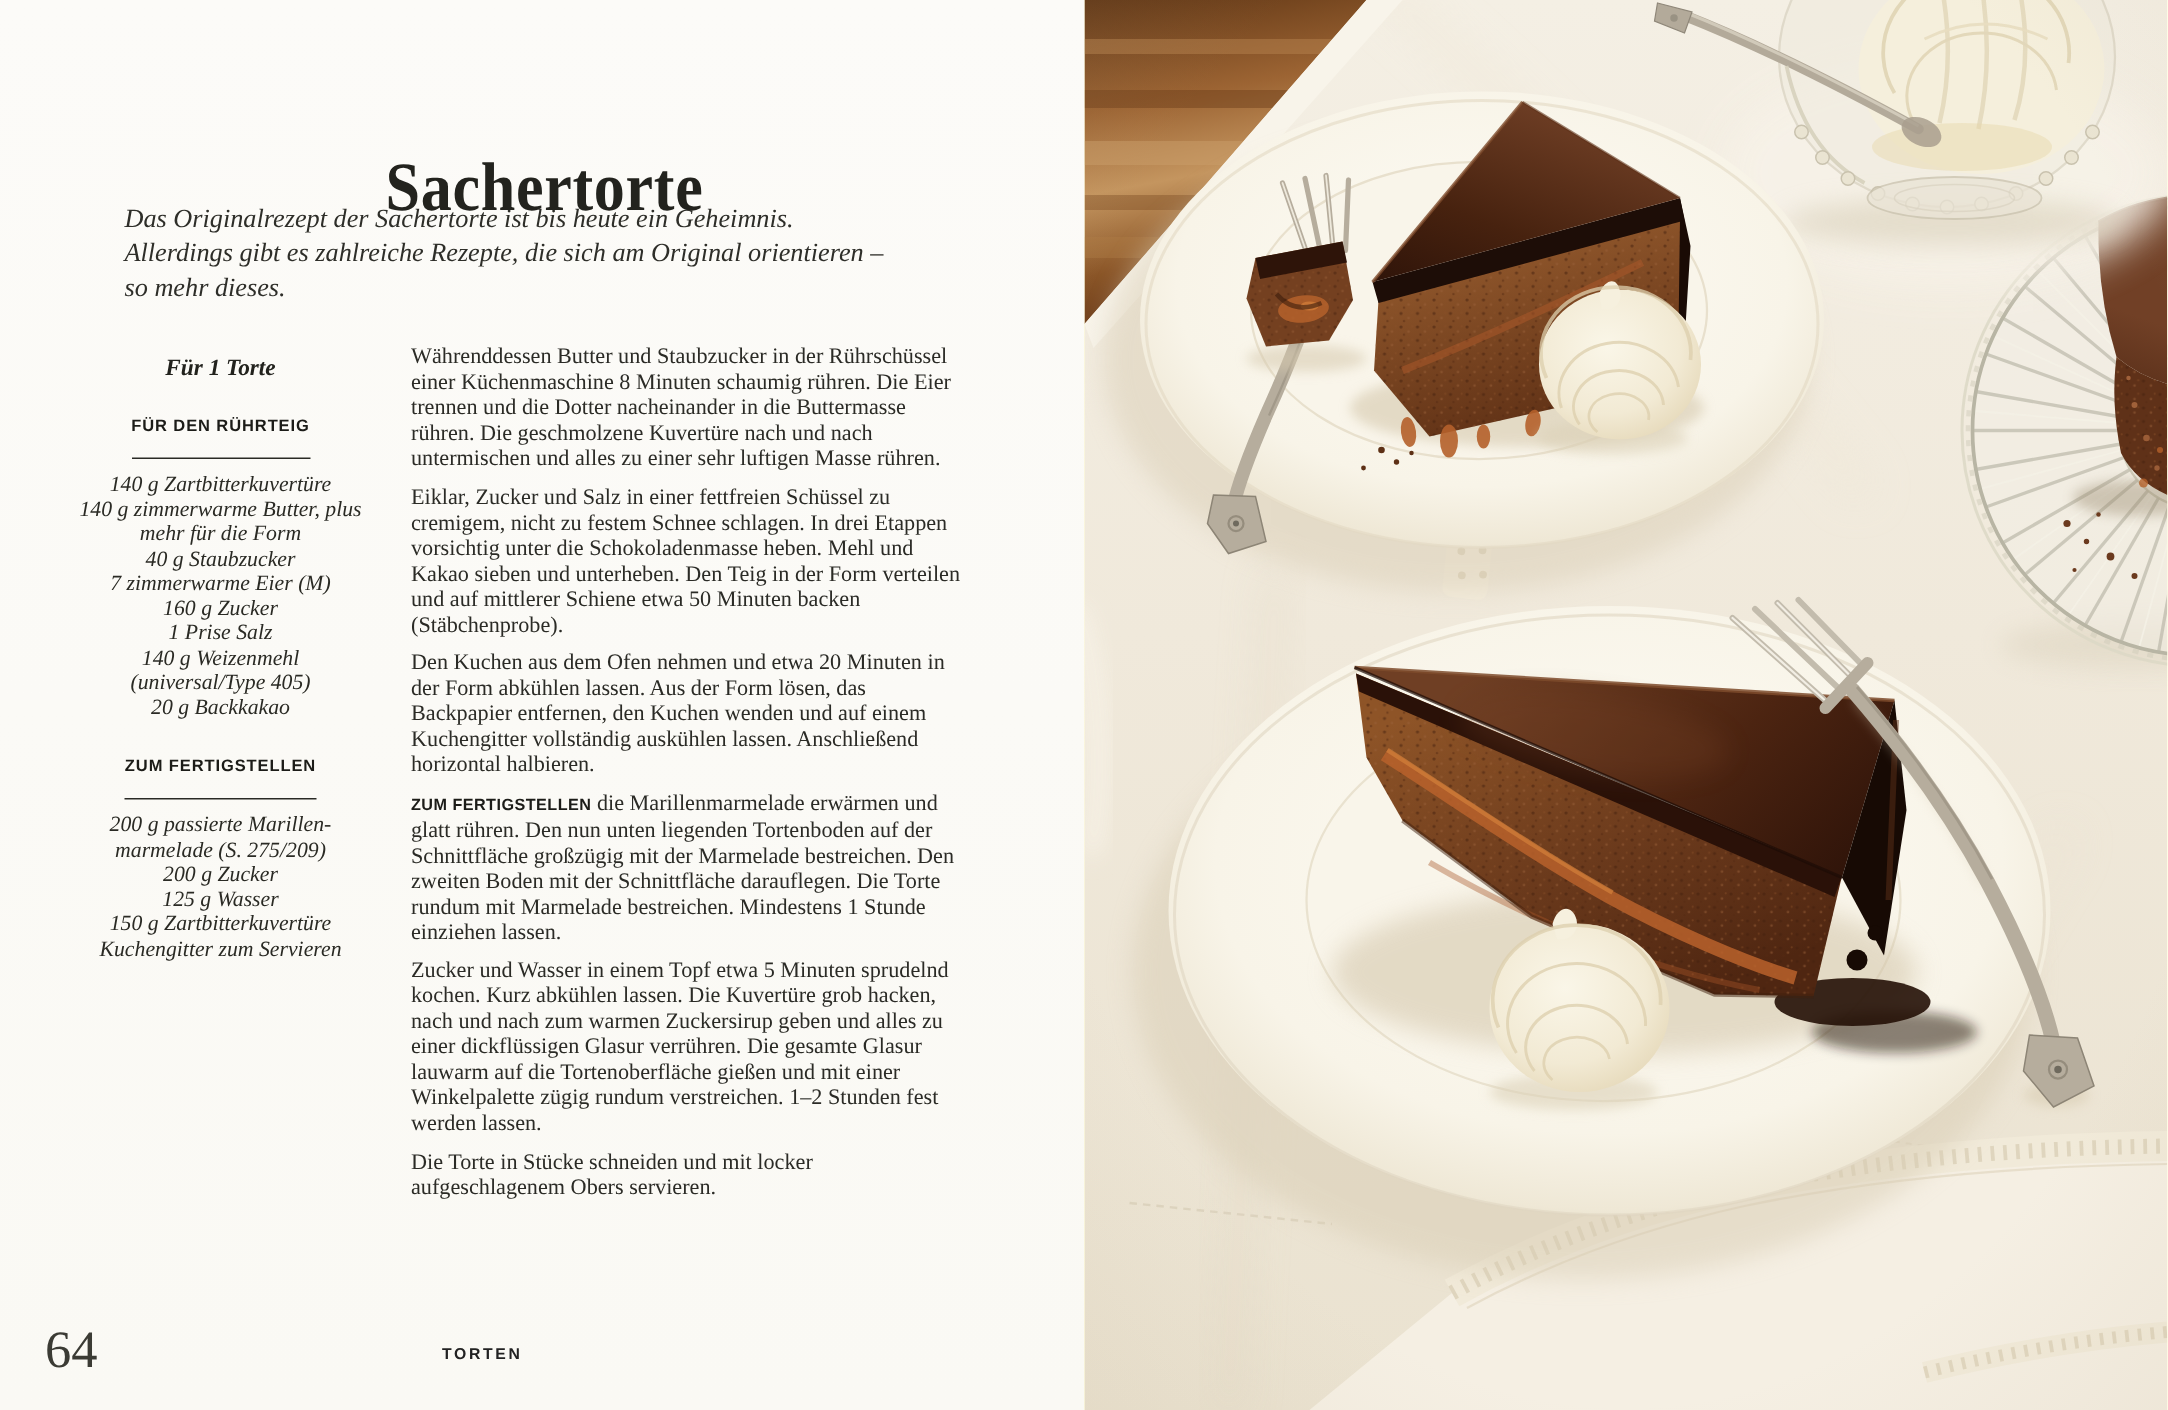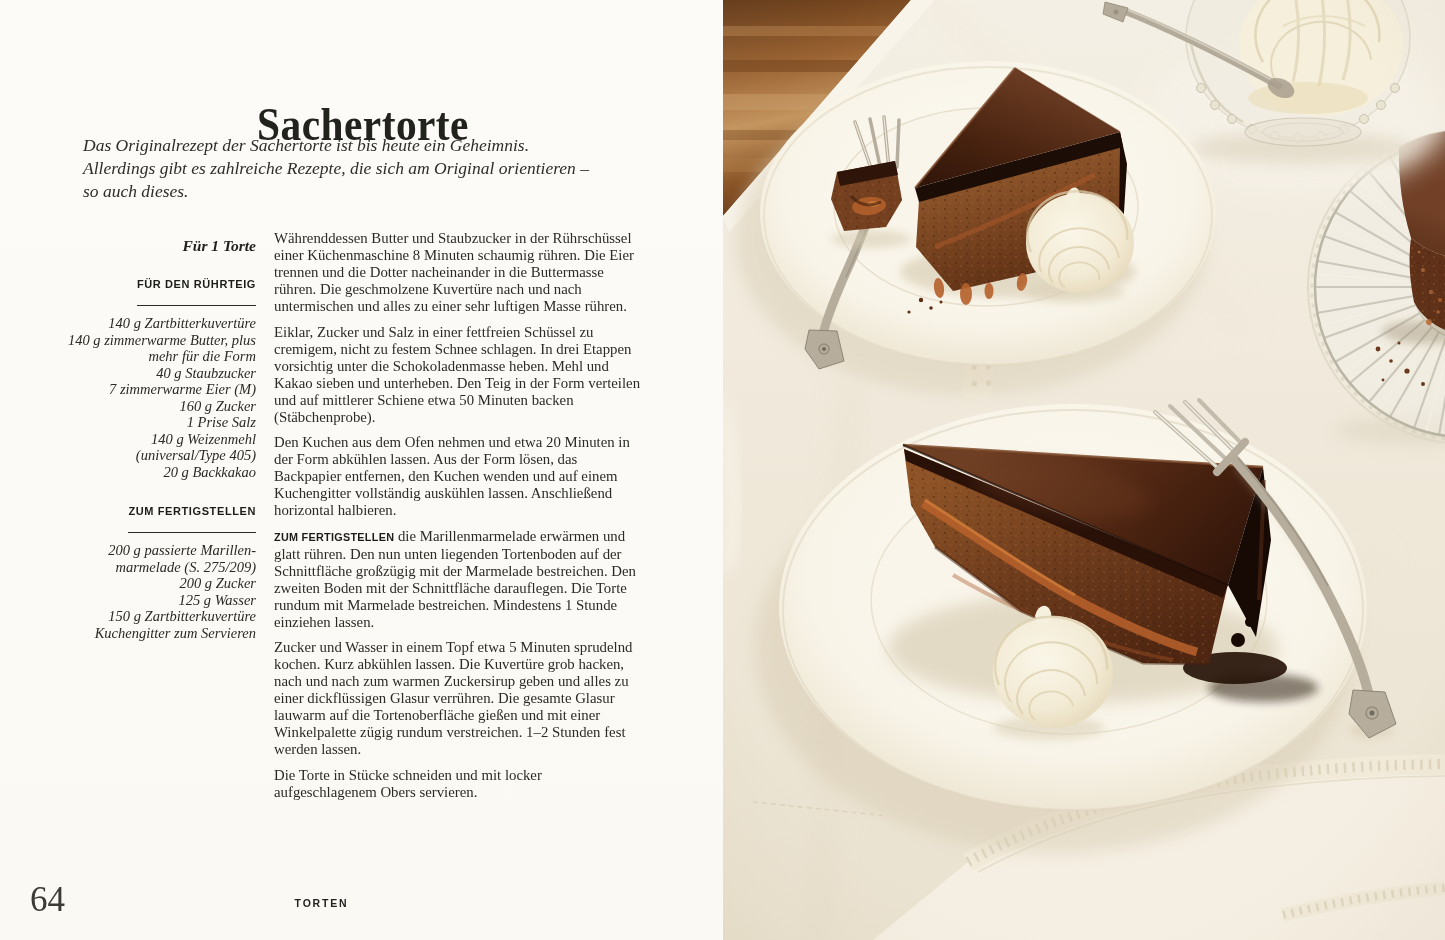--- a/index.html
+++ b/index.html
@@ -6,21 +6,21 @@
   .book{position:relative;width:1445px;height:940px;background:#fef9c3;overflow:hidden;
         font-family:"Liberation Serif",serif;color:#26261f}
   
   .left-page{position:absolute;left:0;top:0;width:723px;height:940px;
              background:linear-gradient(180deg,#fcfbf8 0%,#faf9f4 100%)}
   .recipe-title{position:absolute;left:98px;top:70px;width:530px;text-align:center;
                 font-size:46px;line-height:1.05;color:#23231e;letter-spacing:.5px;
                 transform:scaleX(.9);transform-origin:50% 50%}
   .recipe-intro{position:absolute;left:83px;top:134px;width:560px;text-align:left;
                 font-style:italic;font-size:17.5px;line-height:23px;color:#2e2e29}
-  .ingredients{position:absolute;left:58px;top:237px;width:198px;text-align:right}
+  .ingredients{position:absolute;left:48px;top:237px;width:198px;text-align:center}
   .yield{font-weight:bold;font-style:italic;font-size:15.5px;margin-bottom:19px;color:#22221d}
   .ing-head{display:inline-block;font-family:"Liberation Sans",sans-serif;font-weight:bold;
             font-size:11px;letter-spacing:.6px;color:#1c1c18;border-bottom:1.3px solid #2a2a25;
             padding-bottom:15px;margin-bottom:9px;white-space:nowrap}
   .ing{font-style:italic;font-size:14.5px;line-height:16.5px;color:#2a2a24}
   .ing-section{margin-bottom:21px}
   .instructions{position:absolute;left:274px;top:230px;width:371px;font-size:14.8px;
                 line-height:17px;color:#2b2b26;hyphens:auto;-webkit-hyphens:auto}
   .instructions p{margin:0 0 8.5px 0}
   .lead{font-family:"Liberation Sans",sans-serif;font-weight:bold;font-size:10.8px;
@@ -38,21 +38,21 @@
 
 <div class="book">
 
   <div class="left-page">
 
     <h1 class="recipe-title">Sachertorte</h1>
 
     <div class="recipe-intro">
       <div>Das Originalrezept der Sachertorte ist bis heute ein Geheimnis.</div>
       <div>Allerdings gibt es zahlreiche Rezepte, die sich am Original orientieren –</div>
-      <div>so auch dieses.</div>
+      <div>so mehr dieses.</div>
     </div>
 
     <div class="ingredients">
       <div class="yield">Für 1 Torte</div>
 
       <div class="ing-section">
         <span class="ing-head">FÜR DEN RÜHRTEIG</span>
         <div class="ing">140 g Zartbitterkuvertüre</div>
         <div class="ing">140 g zimmerwarme Butter, plus mehr für die Form</div>
         <div class="ing">40 g Staubzucker</div>

